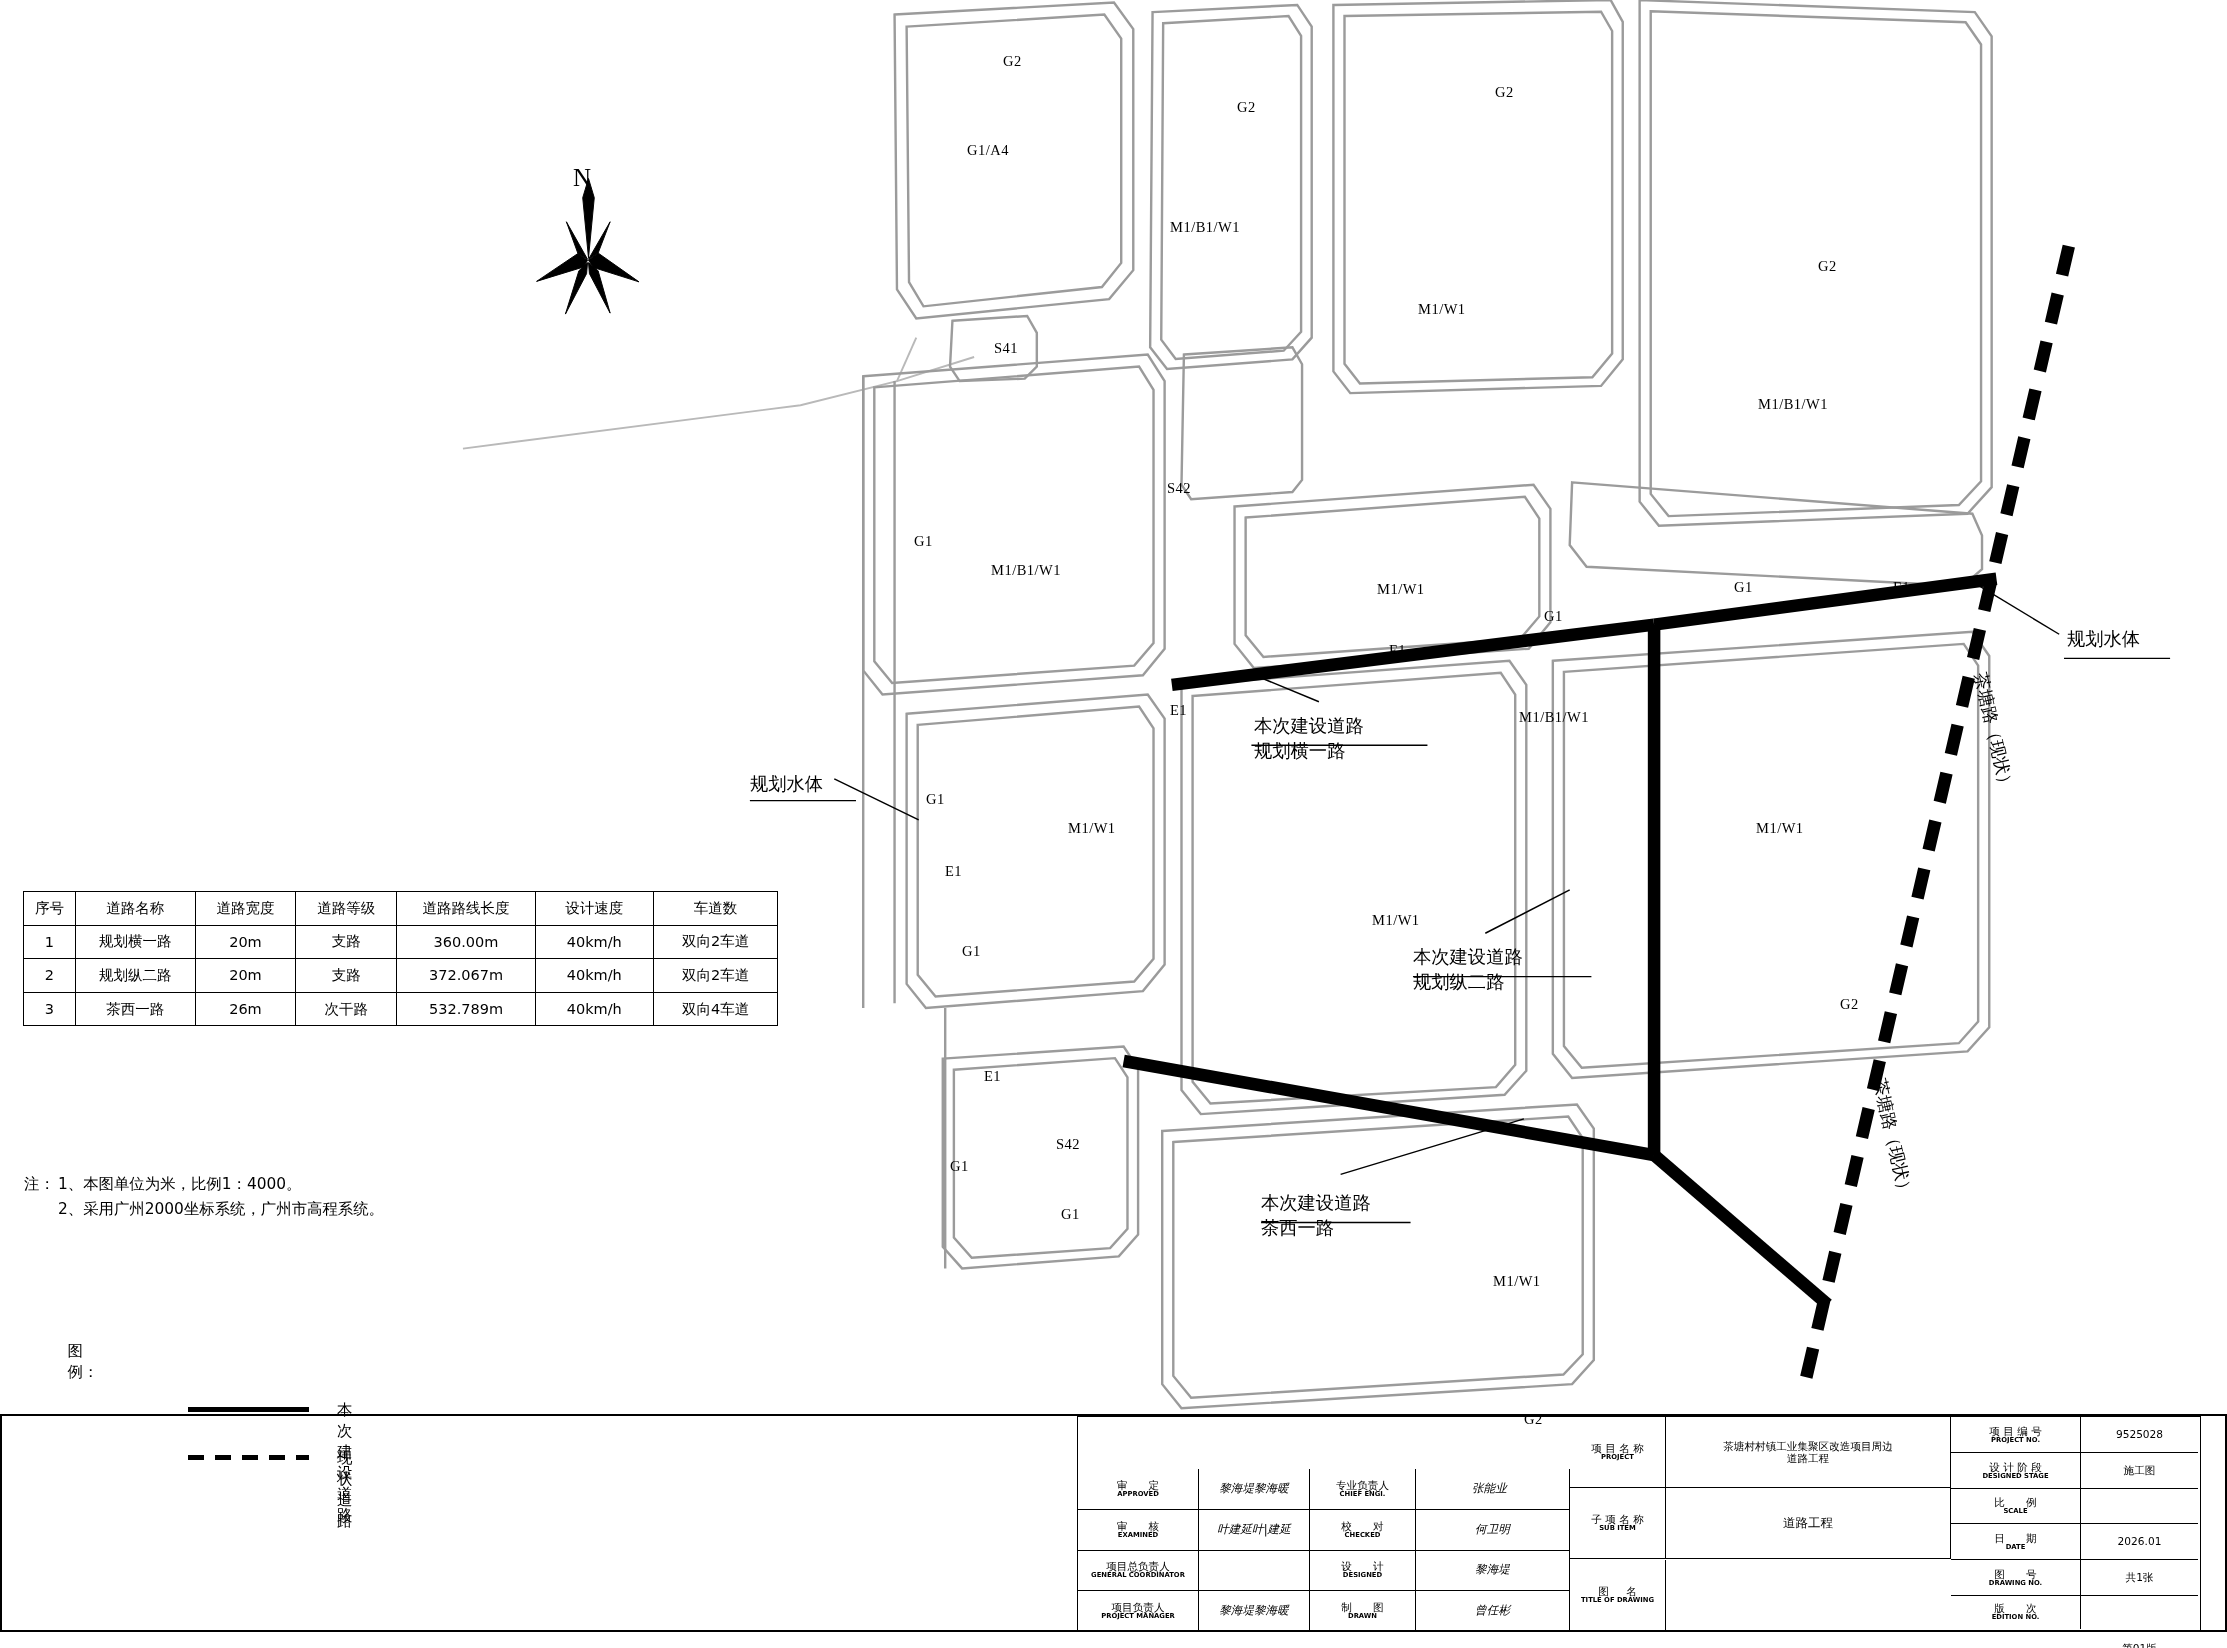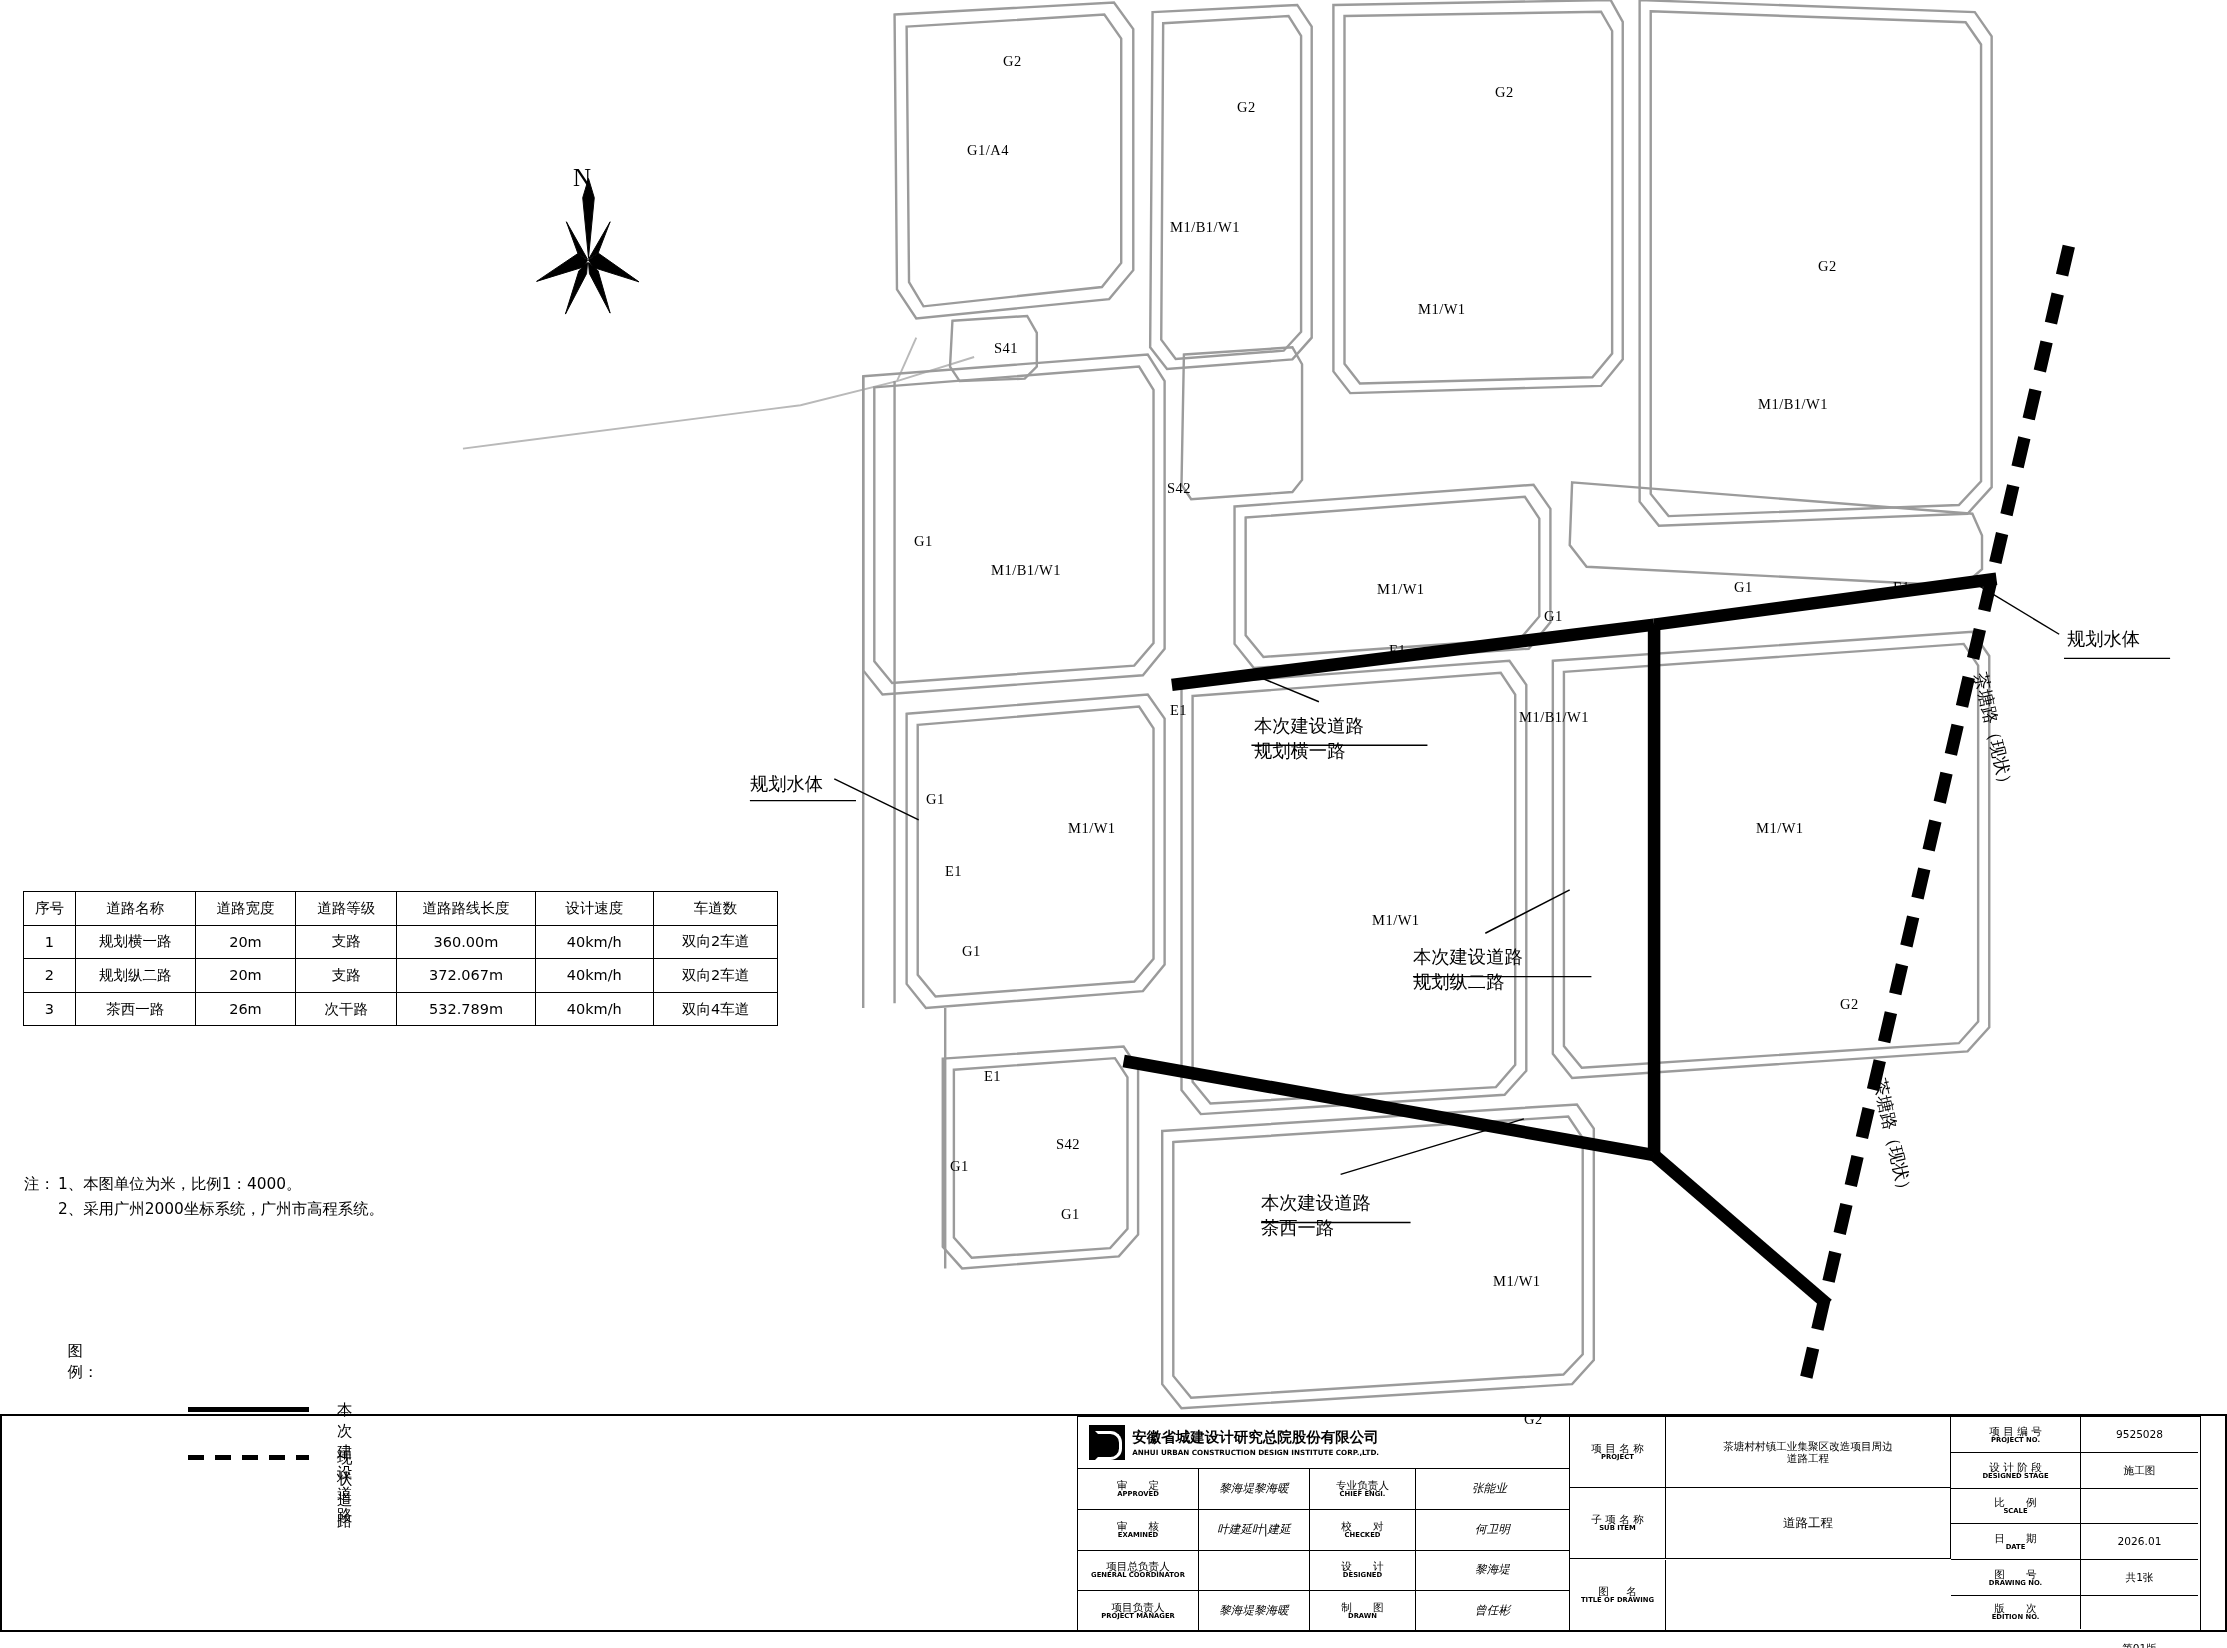--- a/index.html
+++ b/index.html
@@ -417,27 +417,20 @@
     </div>
   </div>
 
   <div class="hr-line" style="left:0; top:1414px; width:2227px; height:2.4px;"></div>
   <div class="hr-line" style="left:0; top:1630px; width:2227px; height:2.4px;"></div>
   <div class="hr-line" style="left:0; top:1414px; width:2.4px; height:218px;"></div>
   <div class="hr-line" style="left:2225px; top:1414px; width:2.4px; height:218px;"></div>
 
   <div id="title-block">
 
-    <div id="company">
-      <span class="logo"></span>
-      <span class="ctext">
-        <span class="cn-name">安徽省城建设计研究总院股份有限公司</span>
-        <span class="en-name">ANHUI URBAN CONSTRUCTION DESIGN INSTITUTE CORP.,LTD.</span>
-      </span>
-    </div>
 
     <div class="tb-cell tb-two" style="left:0;   top:52px; width:121px; height:41px;">
       <span class="tb-cn">审　　定</span>
       <span class="tb-en">APPROVED</span>
     </div>
     <div class="tb-cell tb-two" style="left:0;   top:93px; width:121px; height:41px;">
       <span class="tb-cn">审　　核</span>
       <span class="tb-en">EXAMINED</span>
     </div>
     <div class="tb-cell tb-two" style="left:0;   top:133px; width:121px; height:41px;">

